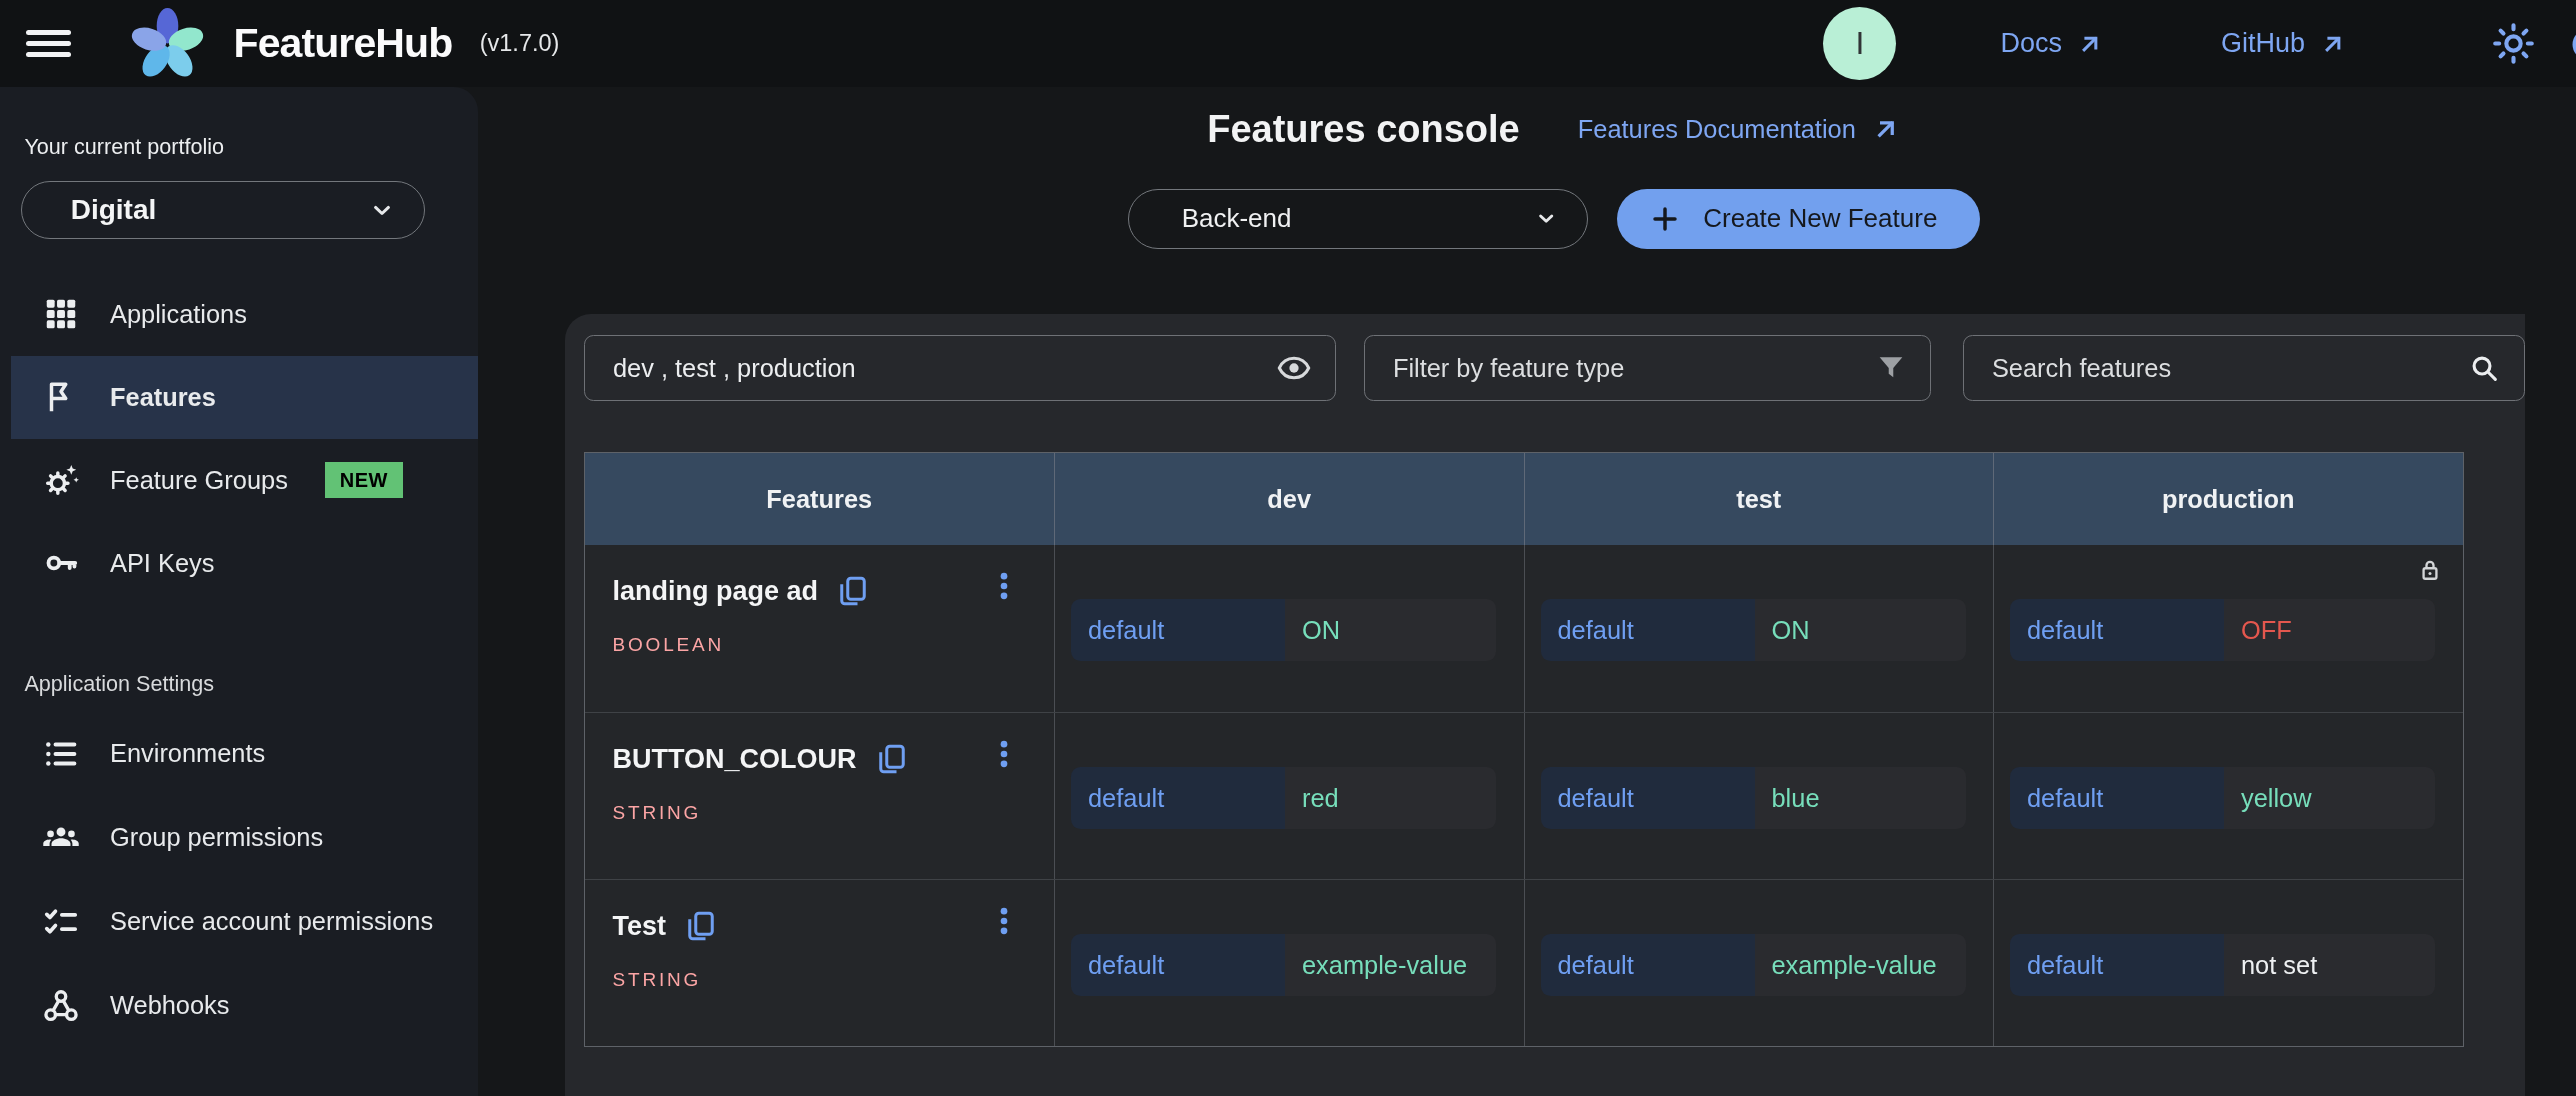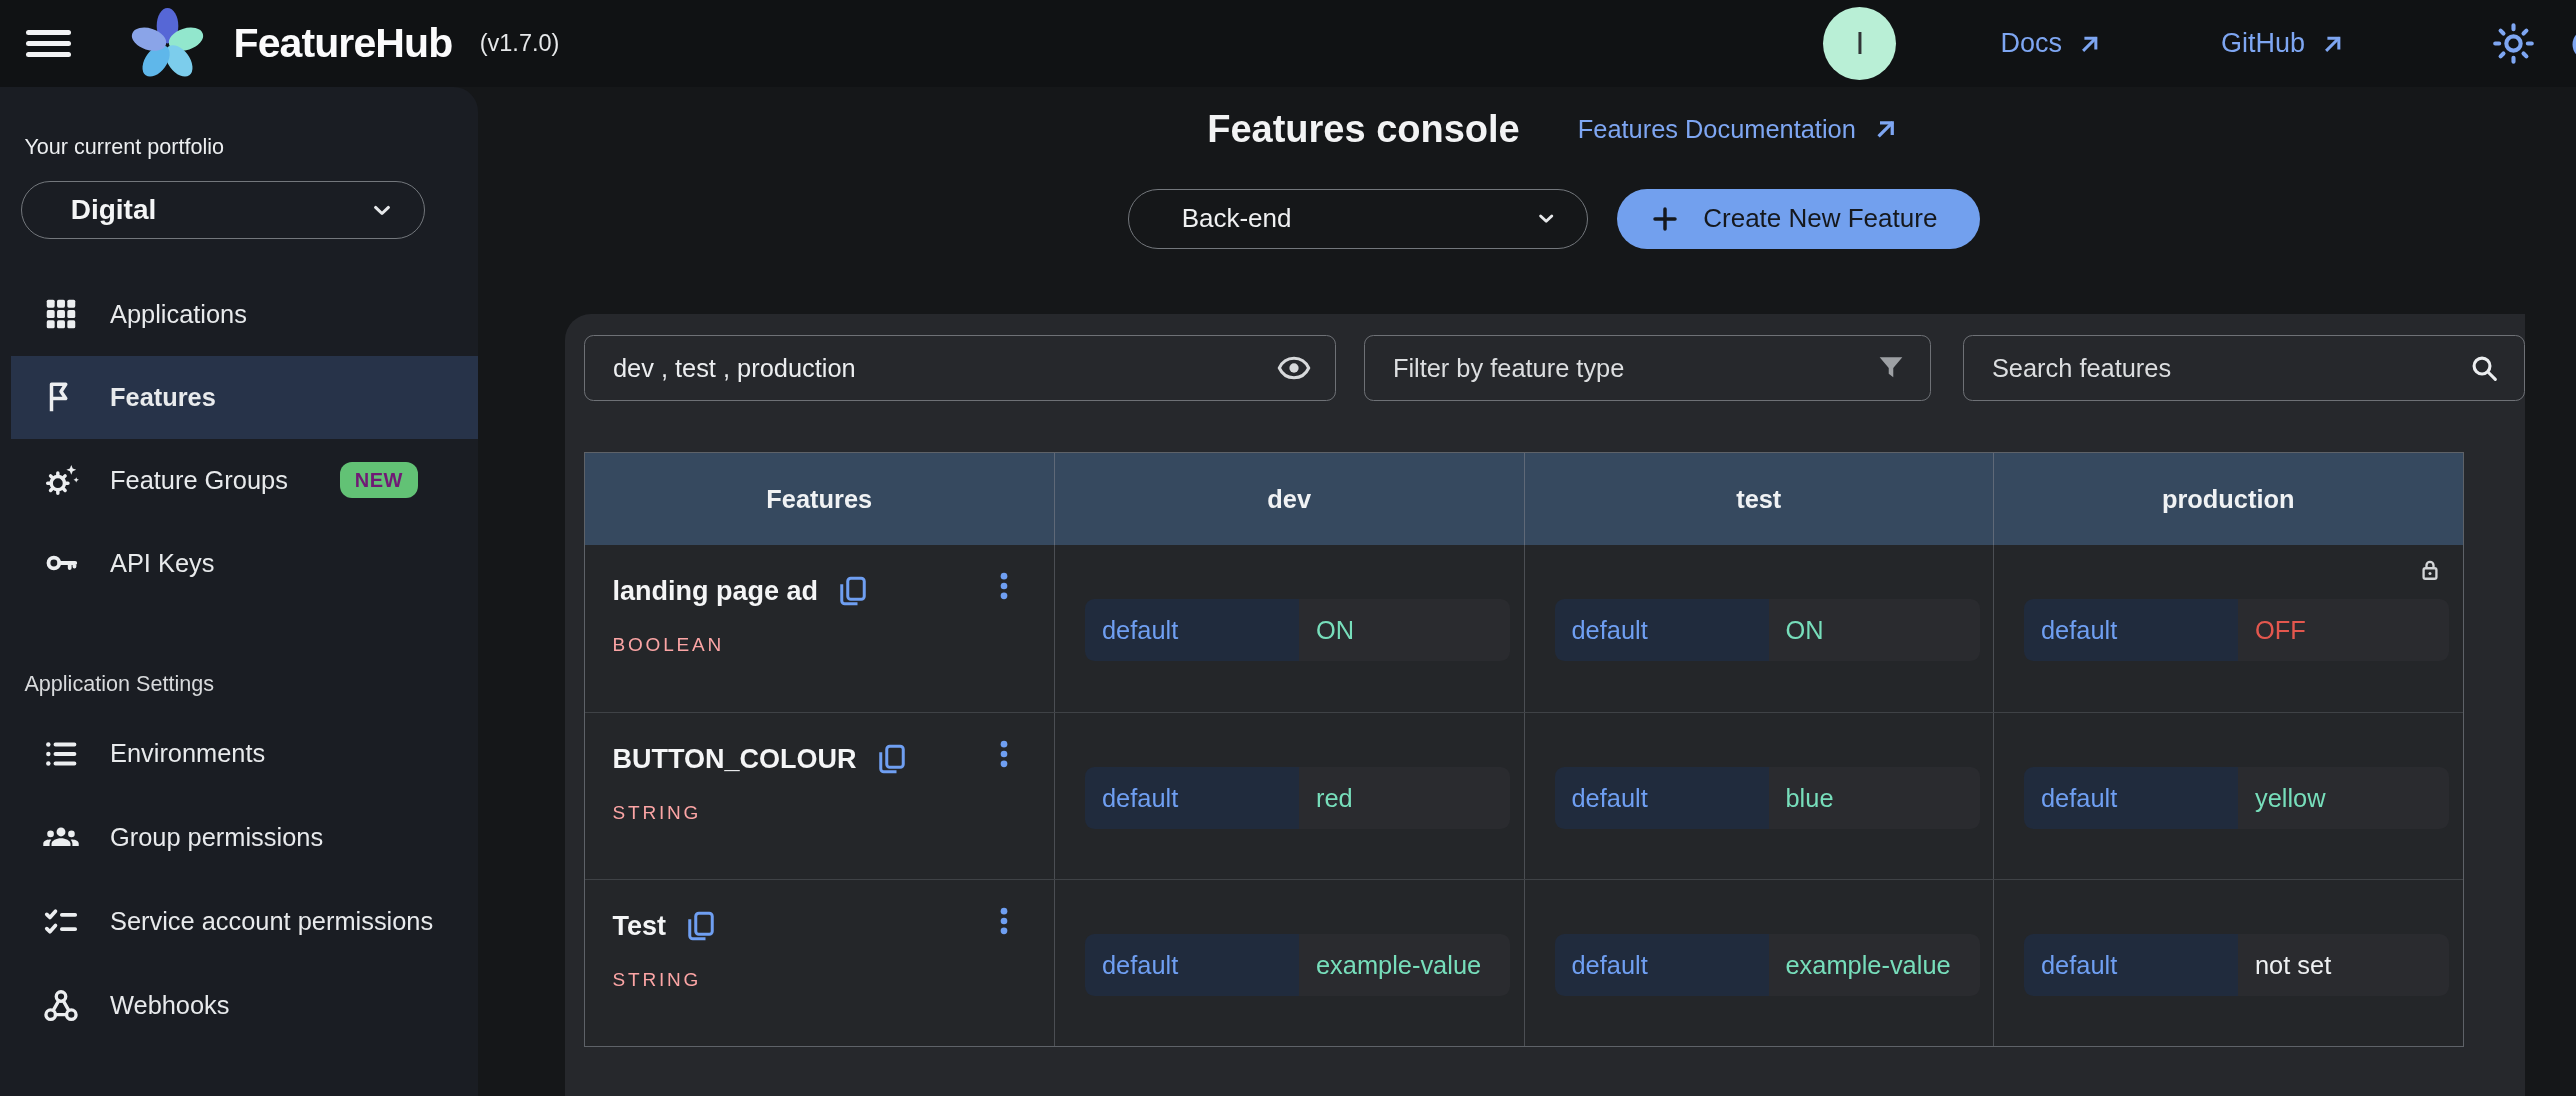--- a/index.html
+++ b/index.html
@@ -31,22 +31,22 @@
   .portfolio-select { margin:20.7px 53px 0 20.7px; height:58px; border:1.9px solid #73777c; border-radius:32px;
                       display:flex; align-items:center; padding:0 28px 0 49px; cursor:pointer; }
   .portfolio-select .sel-text { font-size:28px; font-weight:bold; color:#f4f5f6; }
   .portfolio-select .chev { margin-left:auto; color:#e6e8ea; display:flex; }
   .nav { margin-top:34px;padding-left:11px; }
   .nav-item { height:83px; display:flex; align-items:center; padding-left:30px; gap:30px; cursor:pointer; color:#e8eaec; }
   .nav-item.selected { background:#273349; }
   .nav-item .nicon { width:39px; height:39px; display:flex; align-items:center; justify-content:center; color:#eceef0; flex-shrink:0; }
   .nav-item .nlabel { font-size:25.4px; }
   .nav-item.selected .nlabel { font-weight:bold; }
-  .badge-new { margin-left:22px; background:#62c275; color:#701a75; font-size:20px; font-weight:bold;
-               padding:6.6px 15px; border-radius:12px; letter-spacing:0.5px; }
+  .badge-new { margin-left:7px; background:#62c275; color:#000000; font-size:20px; font-weight:bold;
+               padding:6.6px 15px; border-radius:0; letter-spacing:0.5px; }
   .settings-label { margin:66px 0 0 24.4px; font-size:21.6px; color:#d8dadc; }
   .nav.settings { margin-top:15px; }
   .nav.settings .nav-item { height:84px; }
 
   
   .main { flex:1; display:flex; flex-direction:column; background:#151719; min-width:0;align-items:center; }
   .page-head { margin:20.7px 0 0 54px; display:flex; align-items:center; gap:58px; }
   .page-title { font-size:38px; font-weight:bold; color:#f2f3f4; }
   .doc-link { display:flex; align-items:center; gap:15px; color:#7ea6f2; font-size:25.4px; cursor:pointer; }
   .actions-row { margin:38px 0 0 54px; display:flex; gap:29px; }
@@ -78,21 +78,21 @@
   .trow { display:grid; grid-template-columns:1fr 1fr 1fr 1fr; height:167px; background:#242629; border-top:0.9px solid #3f4246; }
   .thead + .trow { border-top:none; }
   .td { position:relative; }
   .td + .td { border-left:0.9px solid #4b4e53; }
   .td.fcell { padding:28px 0 0 28px; }
   .fname-row { display:flex; align-items:center; gap:17px; }
   .fname { font-size:27px; font-weight:bold; color:#f4f5f6; }
   .copy-btn { color:#6f9ff2; display:flex; cursor:pointer; }
   .kebab { position:absolute; top:24.4px; right:34px; color:#6f9ff2; cursor:pointer; display:flex; }
   .ftype { margin-top:24.4px; font-size:19px; letter-spacing:2.8px; color:#fca5a5; }
-  .strip { position:absolute; top:54px; left:30px; display:flex; height:62px; }
+  .strip { position:absolute; top:54px; left:16px; display:flex; height:62px; }
   .chip { width:214px; background:#202b3d; border-radius:9.4px 0 0 9.4px; display:flex; align-items:center;
           padding-left:17px; font-size:25.4px; color:#6f9ff2; cursor:pointer; }
   .vvalue { width:211px; background:#2a2b2f; border-radius:0 9.4px 9.4px 0; display:flex; align-items:center;
             padding-left:17px; font-size:25.4px; }
   .lock { position:absolute; top:11.3px; right:19px; color:#d3d5d7; display:flex; }
 
   svg { display:block; }
 </style>
 </head>
 <body>

